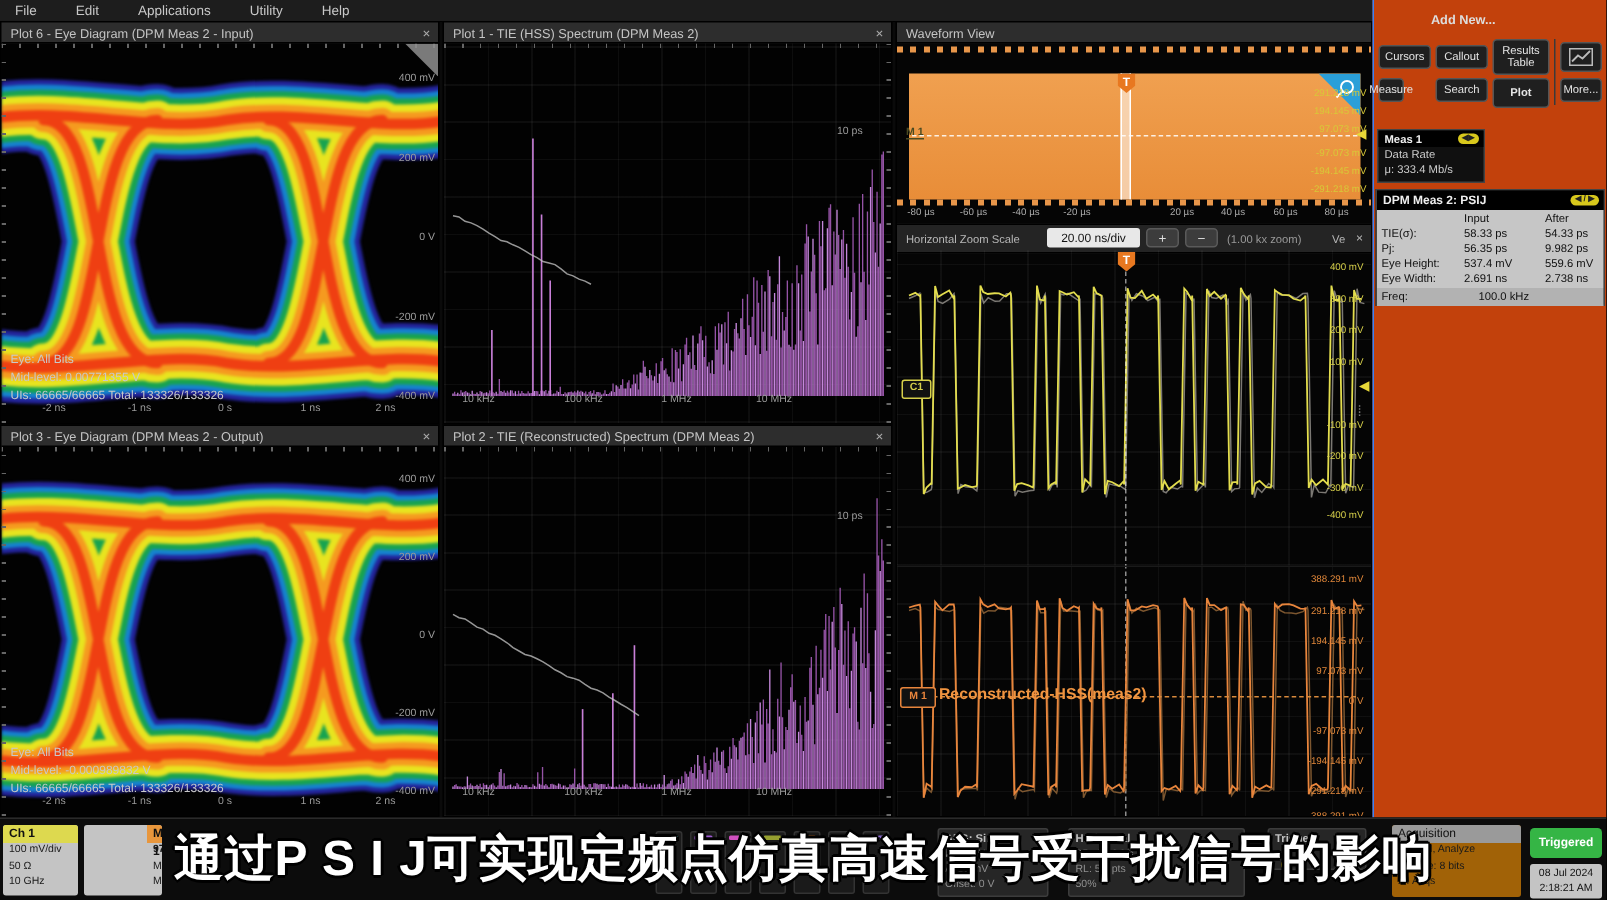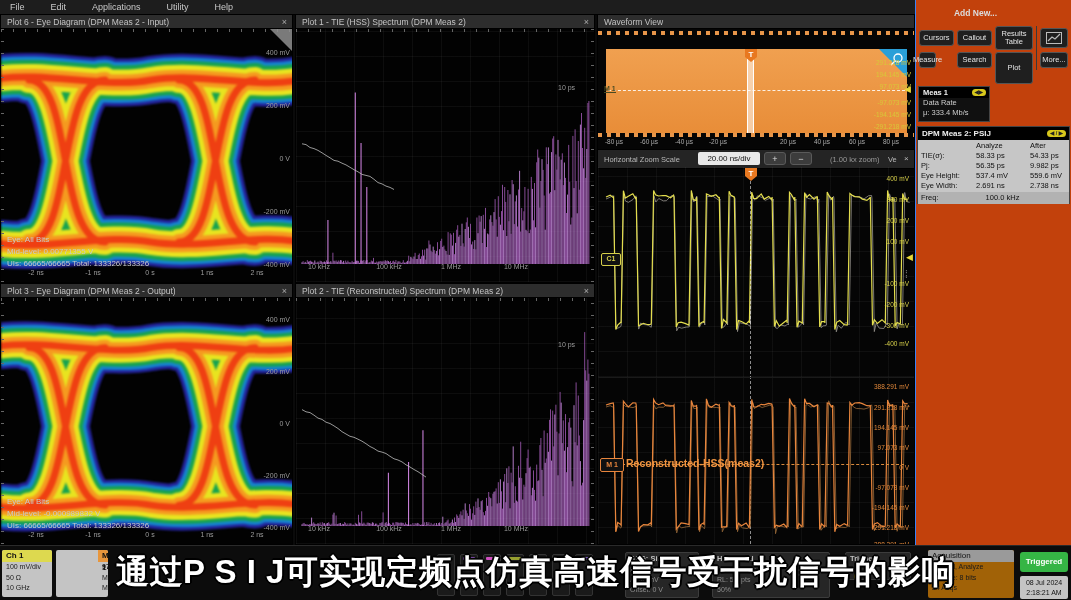--- a/index.html
+++ b/index.html
@@ -259,21 +259,21 @@
           <span style="left: 224px; top: 109px;">40 µs</span>
           <span style="left: 259px; top: 109px;">60 µs</span>
           <span style="left: 293px; top: 109px;">80 µs</span>
         </div>
 
       <div id="zoombar">
         <span class="abs" style="left:6px;top:5px;">Horizontal Zoom Scale</span>
         <div class="abs" style="left:100px;top:2px;width:62px;height:13px;background:#e8e8e8;border-radius:2px;color:#111;font-size:8px;text-align:center;line-height:13px;">20.00 ns/div</div>
         <div class="zbtn" style="left:166px;">+</div>
         <div class="zbtn" style="left:192px;">−</div>
-        <span class="abs" style="left:232px;top:5px;color:#999;">(1.00 kx zoom)</span>
+        <span class="abs" style="left:220px;top:5px;color:#999;">(1.00 kx zoom)</span>
         <span class="abs" style="left:290px;top:5px;">Ve</span>
         <span class="abs" style="left:306px;top:4px;color:#bbb;font-size:8px;">×</span>
       </div>
 
       <div class="abs gridbg" style="left:0;top:138px;width:318px;height:210px;">
         <svg id="wv1" width="318" height="210" viewBox="0 0 318 210">
             <polyline points="8,32 12.2,30.2 15.2,28.5 15.6,32.0 17.9,161.5 19.8,161.2 22.8,159.5 23.2,158.0 25.5,27.0 27.4,34.0 30.4,35.3 35.0,32.5 38.0,28.8 38.4,32.0 40.7,162.1 42.6,156.0 45.6,157.5 50.2,158.0 53.2,160.3 53.6,158.0 55.9,28.8 57.8,35.0 60.8,31.5 65.4,33.9 68.4,33.7 73.0,28.9 76.0,28.8 76.4,32.0 78.7,163.8 80.6,160.2 83.6,161.2 88.2,160.1 91.2,159.9 91.6,158.0 93.9,26.3 95.8,35.0 98.8,29.0 99.2,32.0 101.5,160.2 103.4,156.3 106.4,155.0 106.8,158.0 109.1,28.9 111.0,29.7 114.0,28.6 118.6,31.7 121.6,33.7 122.0,32.0 124.3,160.8 126.2,159.7 129.2,155.1 129.6,158.0 131.9,29.0 133.8,29.0 136.8,30.4 137.2,32.0 139.5,164.6 141.4,155.6 144.4,156.4 149.0,157.1 152.0,159.2 152.4,158.0 154.7,28.2 156.6,33.2 159.6,28.8 164.2,30.6 167.2,33.4 171.8,31.2 174.8,34.8 175.2,32.0 177.5,160.7 179.4,161.5 182.4,157.9 187.0,159.0 190.0,156.9 190.4,158.0 192.7,28.4 194.6,29.5 197.6,33.4 198.0,32.0 200.3,160.3 202.2,158.3 205.2,155.2 205.6,158.0 207.9,26.8 209.8,31.4 212.8,32.0 217.4,29.7 220.4,35.5 220.8,32.0 223.1,160.7 225.0,158.9 228.0,158.6 228.4,158.0 230.7,27.7 232.6,33.2 235.6,29.4 236.0,32.0 238.3,164.8 240.2,158.3 243.2,161.3 247.8,155.4 250.8,157.4 251.2,158.0 253.5,27.7 255.4,29.5 258.4,29.6 263.0,30.4 266.0,32.0 270.6,28.7 273.6,28.5 274.0,32.0 276.3,164.6 278.2,156.2 281.2,161.1 285.8,161.5 288.8,156.1 289.2,158.0 291.5,26.8 293.4,32.5 296.4,34.5 296.8,32.0 299.1,161.9 301.0,156.7 304.0,157.8 304.4,158.0 306.7,25.5 308.6,34.6 311.6,35.4 " stroke="#99958f" stroke-width="1" opacity="0.8" fill="none"></polyline>
             <polyline points="8,30 12.2,28.2 15.2,30.4 15.6,30.0 17.8,162.4 19.7,158.0 22.7,155.2 23.1,156.0 25.4,23.7 27.3,31.0 30.3,29.2 34.8,26.7 37.8,31.8 38.2,30.0 40.5,158.8 42.4,158.0 45.4,156.3 49.9,157.7 52.9,157.3 53.3,156.0 55.6,23.4 57.5,27.7 60.5,29.0 65.0,28.5 68.0,28.6 72.6,30.7 75.6,28.1 76.0,30.0 78.2,160.1 80.1,155.7 83.1,155.1 87.7,156.6 90.7,158.0 91.0,156.0 93.3,23.4 95.2,32.7 98.2,33.4 98.6,30.0 100.9,158.5 102.8,155.9 105.8,154.3 106.1,156.0 108.4,27.0 110.3,27.8 113.3,29.3 117.9,27.8 120.9,31.0 121.3,30.0 123.5,161.4 125.4,152.5 128.4,155.5 128.8,156.0 131.1,24.2 133.0,28.4 136.0,29.9 136.3,30.0 138.6,162.5 140.5,153.6 143.5,154.5 148.1,157.1 151.1,153.8 151.4,156.0 153.7,25.1 155.6,31.5 158.6,31.7 163.2,26.9 166.2,32.1 170.7,29.4 173.7,32.4 174.1,30.0 176.4,159.6 178.3,153.7 181.3,159.2 185.8,155.5 188.8,153.2 189.2,156.0 191.5,25.4 193.4,27.5 196.4,33.0 196.8,30.0 199.0,160.2 200.9,154.2 203.9,155.8 204.3,156.0 206.6,25.6 208.5,30.3 211.5,27.5 216.0,32.1 219.0,29.5 219.4,30.0 221.7,159.9 223.6,154.6 226.6,154.3 226.9,156.0 229.2,24.9 231.1,28.9 234.1,32.5 234.5,30.0 236.8,162.6 238.7,155.3 241.7,153.6 246.2,157.7 249.2,158.0 249.6,156.0 251.9,26.4 253.8,27.9 256.8,29.6 261.3,29.8 264.3,32.2 268.9,33.4 271.9,30.9 272.3,30.0 274.5,158.3 276.4,152.7 279.4,156.5 284.0,152.7 287.0,155.7 287.3,156.0 289.6,23.4 291.5,33.0 294.5,33.0 294.9,30.0 297.2,158.7 299.1,155.6 302.1,156.7 302.4,156.0 304.7,26.4 306.6,32.3 309.6,32.2 " stroke="#e3dd4e" stroke-width="1.2" fill="none"></polyline>
           </svg>
       </div>
@@ -318,21 +318,21 @@
 
   <div class="abs" style="left:905px;top:272px;color:#777;font-size:10px;line-height:5px;">⁞</div>
 
   <div id="rpanel">
     <div class="abs" style="left:2px;top:8px;width:115px;text-align:center;font-size:8.5px;font-weight:bold;color:#ddd;">Add New...</div>
     <div class="pbtn" style="left:3px;top:30px;width:35px;height:16px;">Cursors</div>
     <div class="pbtn" style="left:41px;top:30px;width:35px;height:16px;">Callout</div>
     <div class="pbtn" style="left:79px;top:26px;width:38px;height:24px;">Results Table</div>
     <div class="pbtn" style="left:3px;top:52px;width:17px;height:16px;">Measure</div>
     <div class="pbtn" style="left:41px;top:52px;width:35px;height:16px;">Search</div>
-    <div class="pbtn" style="left:79px;top:52px;width:38px;height:32px;">Plot</div>
+    <div class="pbtn" style="left:79px;top:52px;width:38px;height:20px;font-weight:bold;">Plot</div>
     <div class="abs" style="left:120px;top:26px;width:1px;height:44px;background:#3a3a3a;"></div>
     <div class="pbtn" style="left:124px;top:28px;width:28px;height:20px;">
       <svg width="16" height="12" viewBox="0 0 16 12">
         <rect x="0.5" y="0.5" width="15" height="11" fill="none" stroke="#bbb" stroke-width="1"></rect>
         <polyline points="2,9 6,5 9,7 14,2" fill="none" stroke="#bbb" stroke-width="1.2"></polyline>
       </svg>
     </div>
     <div class="pbtn" style="left:124px;top:52px;width:28px;height:16px;">More...</div>
 
     <div class="mbox" style="left:2px;top:86px;width:72px;height:36px;">
@@ -341,21 +341,21 @@
       <div class="mline">Data Rate</div>
       <div class="mline">μ: 333.4 Mb/s</div>
     </div>
 
     <div class="mbox" style="left:1px;top:126px;width:153px;height:78px;">
       <div class="mhead" style="height:13px;line-height:13px;font-size:8px;">
         <span>DPM Meas 2: PSIJ</span>
         <span class="ypill" style="top:3px;">◀ / ▶</span>
       </div>
       <div id="dpmbody">
-        <span class="cell" style="left:58px;top:1px;">Analyze</span>
+        <span class="cell" style="left:58px;top:1px;">Input</span>
         <span class="cell" style="left:112px;top:1px;">After</span>
         <span class="cell" style="left:3px;top:11px;">TIE(σ):</span>
         <span class="cell" style="left:58px;top:11px;">58.33 ps</span>
         <span class="cell" style="left:112px;top:11px;">54.33 ps</span>
         <span class="cell" style="left:3px;top:21px;">Pj:</span>
         <span class="cell" style="left:58px;top:21px;">56.35 ps</span>
         <span class="cell" style="left:112px;top:21px;">9.982 ps</span>
         <span class="cell" style="left:3px;top:31px;text-align:center;">Eye Height:</span>
         <span class="cell" style="left:58px;top:31px;">537.4 mV</span>
         <span class="cell" style="left:112px;top:31px;">559.6 mV</span>

